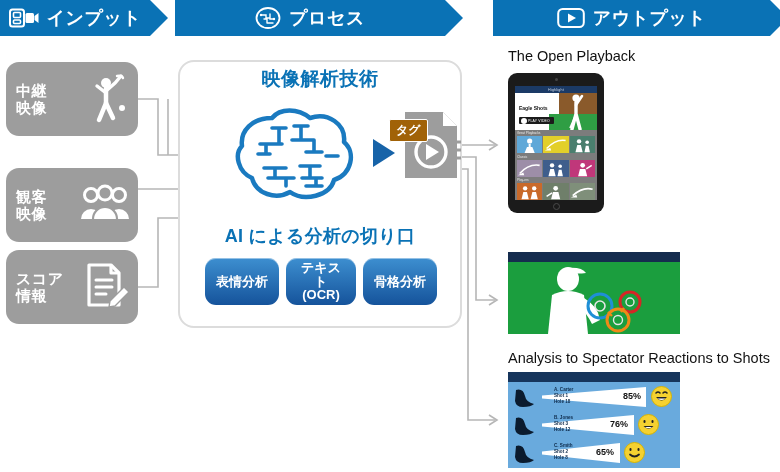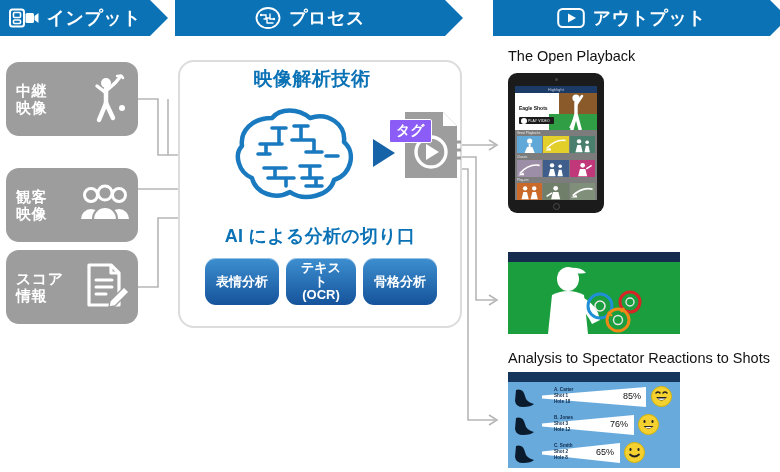--- a/index.html
+++ b/index.html
@@ -52,21 +52,21 @@
   #input-card-2 { top: 250px; }
 
   
   #process-panel {
     position: absolute; left: 178px; top: 60px;
     width: 284px; height: 268px;
     border: 2px solid #dcdcdc; border-radius: 16px;
     background: #fff;
   }
   #process-title {
-    position: absolute; left: 170px; top: 66px; width: 284px;
+    position: absolute; left: 178px; top: 66px; width: 284px;
     text-align: center; color: #0a72b5;
     font-size: 19px; font-weight: bold; letter-spacing: 0.5px;
   }
   #brain-wrap { position: absolute; left: 230px; top: 104px; }
   #ai-subtitle {
     position: absolute; left: 178px; top: 224px; width: 284px;
     text-align: center; color: #0a72b5;
     font-size: 18px; font-weight: bold; letter-spacing: 0.3px;
   }
   #chips { position: absolute; left: 186px; top: 258px; width: 270px;
@@ -82,22 +82,22 @@
     display:flex; align-items:center; justify-content:center;
   }
   #chip-0 { width: 70px; height: 47px; }
   #chip-1 { width: 74px; height: 47px; }
   #chip-2 { width: 74px; height: 47px; }
 
   
   #tag-doc { position: absolute; left: 405px; top: 112px; }
   #tag-badge {
     position: absolute; left: 389px; top: 119px;
-    background: #8b5cf6; color: #fff; font-weight: bold;
-    font-size: 14px; padding: 2px 6px; border-radius: 2px;
+    background: #a16207; color: #fff; font-weight: bold;
+    font-size: 12px; padding: 2px 6px; border-radius: 2px;
     border: 1px solid #fff;
   }
   #blue-triangle {
     position: absolute; left: 373px; top: 139px;
     width: 0; height: 0;
     border-top: 14px solid transparent;
     border-bottom: 14px solid transparent;
     border-left: 22px solid #1763a8;
   }
 
@@ -168,21 +168,21 @@
     position: absolute; left: 34px; top: 4px; height: 20px; width: 104px;
     background: #fff;
     clip-path: polygon(0 42%, 100% 0, 100% 100%, 0 58%);
   }
   .an-name {
     position: absolute; left: 46px; top: 4px;
     font-size: 4.6px; font-weight: bold; color: #0d2a4a; line-height: 1.35;
     white-space: pre-line;
   }
   .an-pct {
-    position: absolute; font-size: 9px; font-weight: normal; color: #111;
+    position: absolute; font-size: 9px; font-weight: bold; color: #111;
   }
   .an-face {
     position: absolute; width: 21px; height: 21px; border-radius: 50%;
     background: #f5d130; border: 1px solid #d8b400;
   }
   .an-foot {
     position: absolute; left: 6px; top: 5px; width: 22px; height: 19px;
   }
 
   

